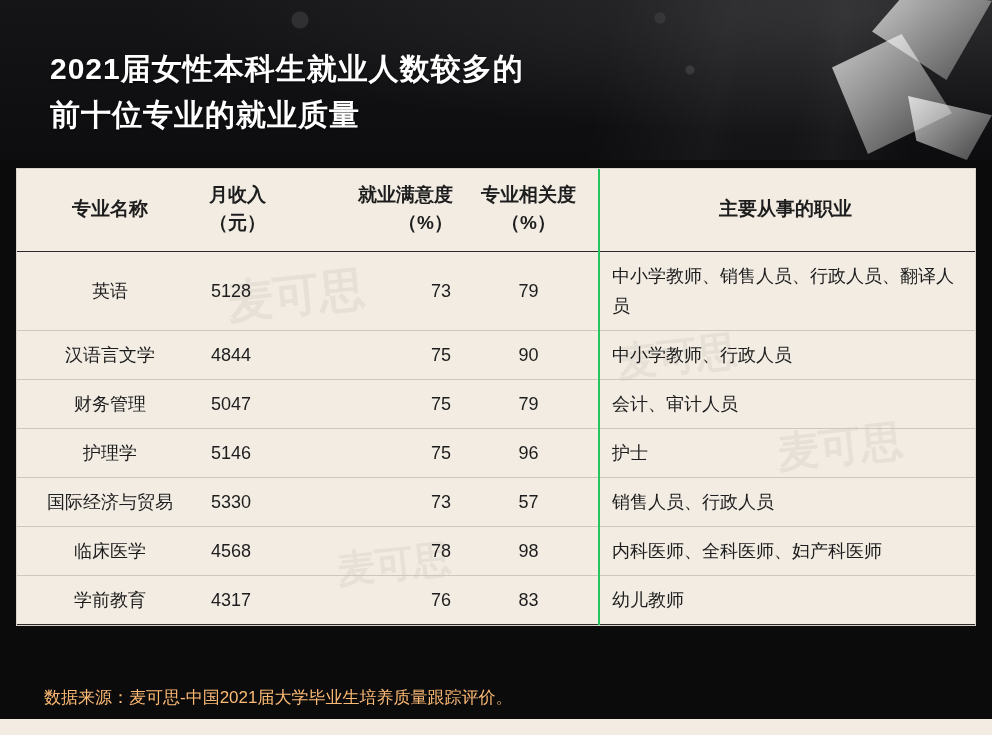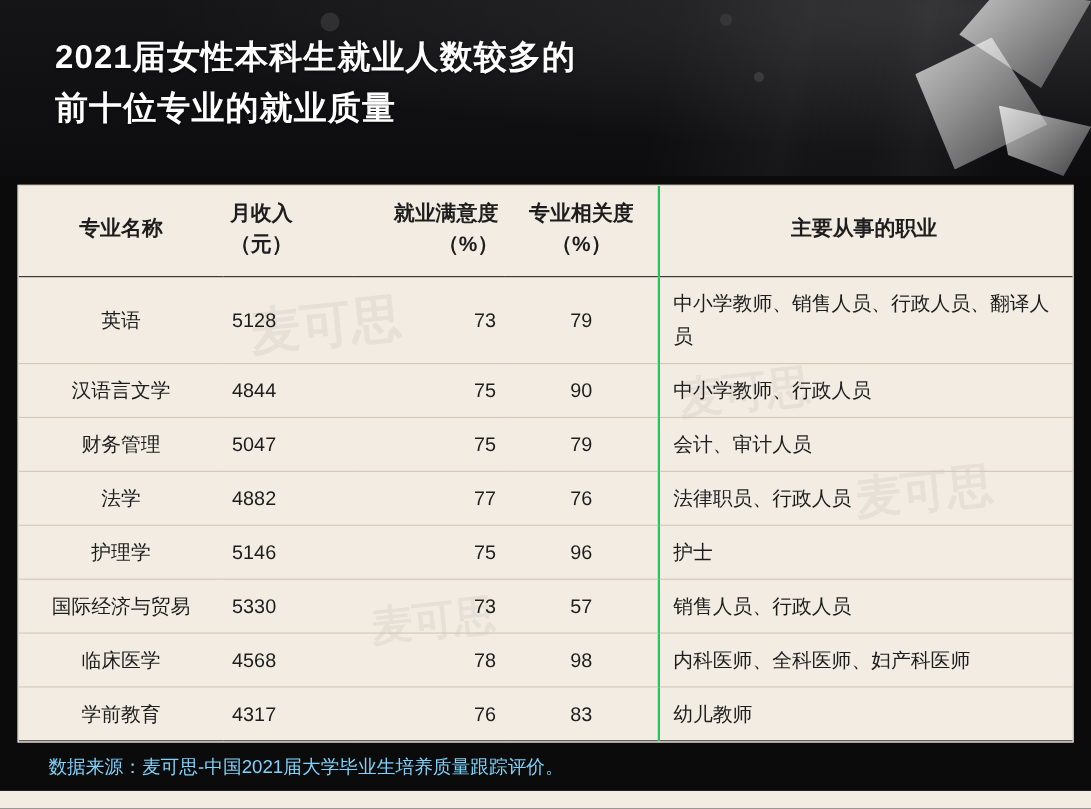--- a/index.html
+++ b/index.html
@@ -52,21 +52,21 @@
   }
   .hero .streak {
     position: absolute;
     top: 0; left: 0; width: 992px; height: 160px;
     background:
       linear-gradient(102deg, rgba(255,255,255,0) 60%, rgba(255,255,255,0.045) 72%, rgba(255,255,255,0) 80%),
       linear-gradient(95deg, rgba(255,255,255,0) 74%, rgba(255,255,255,0.05) 84%, rgba(255,255,255,0) 92%);
   }
   .hero-title {
     position: absolute;
-    left: 50px; top: 30px;
+    left: 50px; top: 46px;
     color: #ffffff;
     font-size: 30px;
     font-weight: bold;
     line-height: 46px;
     letter-spacing: 1px;
     text-shadow: 0 1px 2px rgba(0,0,0,.6);
     white-space: pre-line;
   }
 
   
@@ -129,21 +129,21 @@
 
   thead .c-job { text-align: center; padding-left: 0; }
 
   .vline { border-left: 2px solid #22c55e; }
 
   .source {
     position: absolute;
     left: 44px;
     top: 686px;
     font-size: 17px;
-    color: #7dd3fc;
+    color: #fdba74;
   }
   .footer-strip {
     position: absolute;
     left: 0; bottom: 0; width: 992px; height: 16px;
     background: #f2ece3;
   }
   .tall td { line-height: 30px; }
 </style>
 </head>
 <body>
@@ -205,27 +205,20 @@
         <td class="c-job vline">中小学教师、行政人员</td>
       </tr>
       <tr>
         <td class="c-name">财务管理</td>
         <td class="c-income">5047</td>
         <td class="c-sat">75</td>
         <td class="c-rel">79</td>
         <td class="c-job vline">会计、审计人员</td>
       </tr>
       <tr>
-        <td class="c-name">法学</td>
-        <td class="c-income">4882</td>
-        <td class="c-sat">77</td>
-        <td class="c-rel">76</td>
-        <td class="c-job vline">法律职员、行政人员</td>
-      </tr>
-      <tr>
         <td class="c-name">护理学</td>
         <td class="c-income">5146</td>
         <td class="c-sat">75</td>
         <td class="c-rel">96</td>
         <td class="c-job vline">护士</td>
       </tr>
       <tr>
         <td class="c-name">国际经济与贸易</td>
         <td class="c-income">5330</td>
         <td class="c-sat">73</td>

